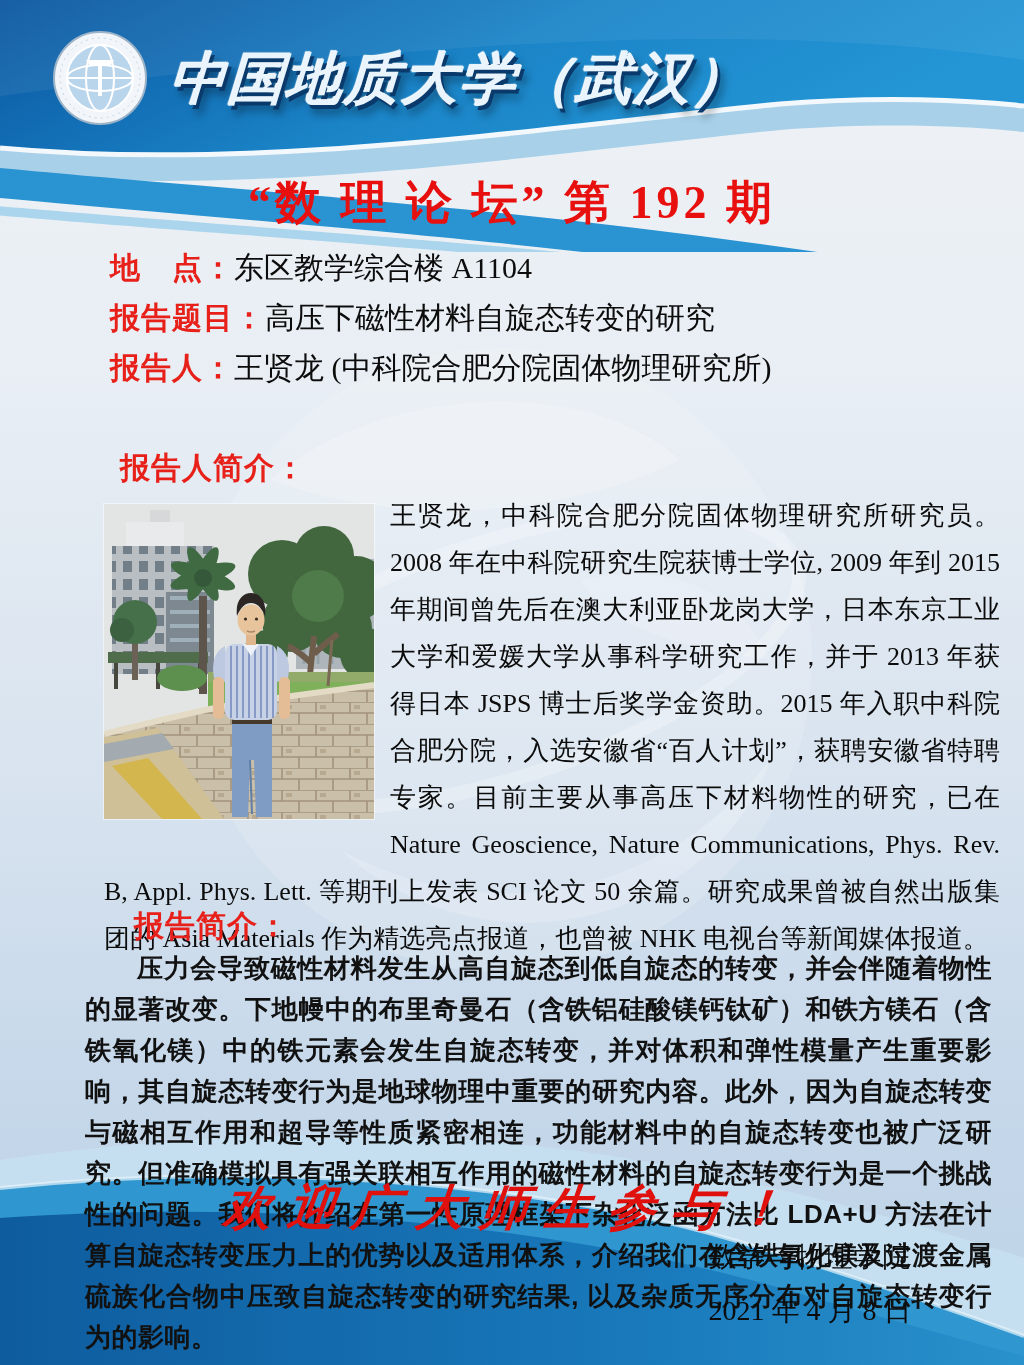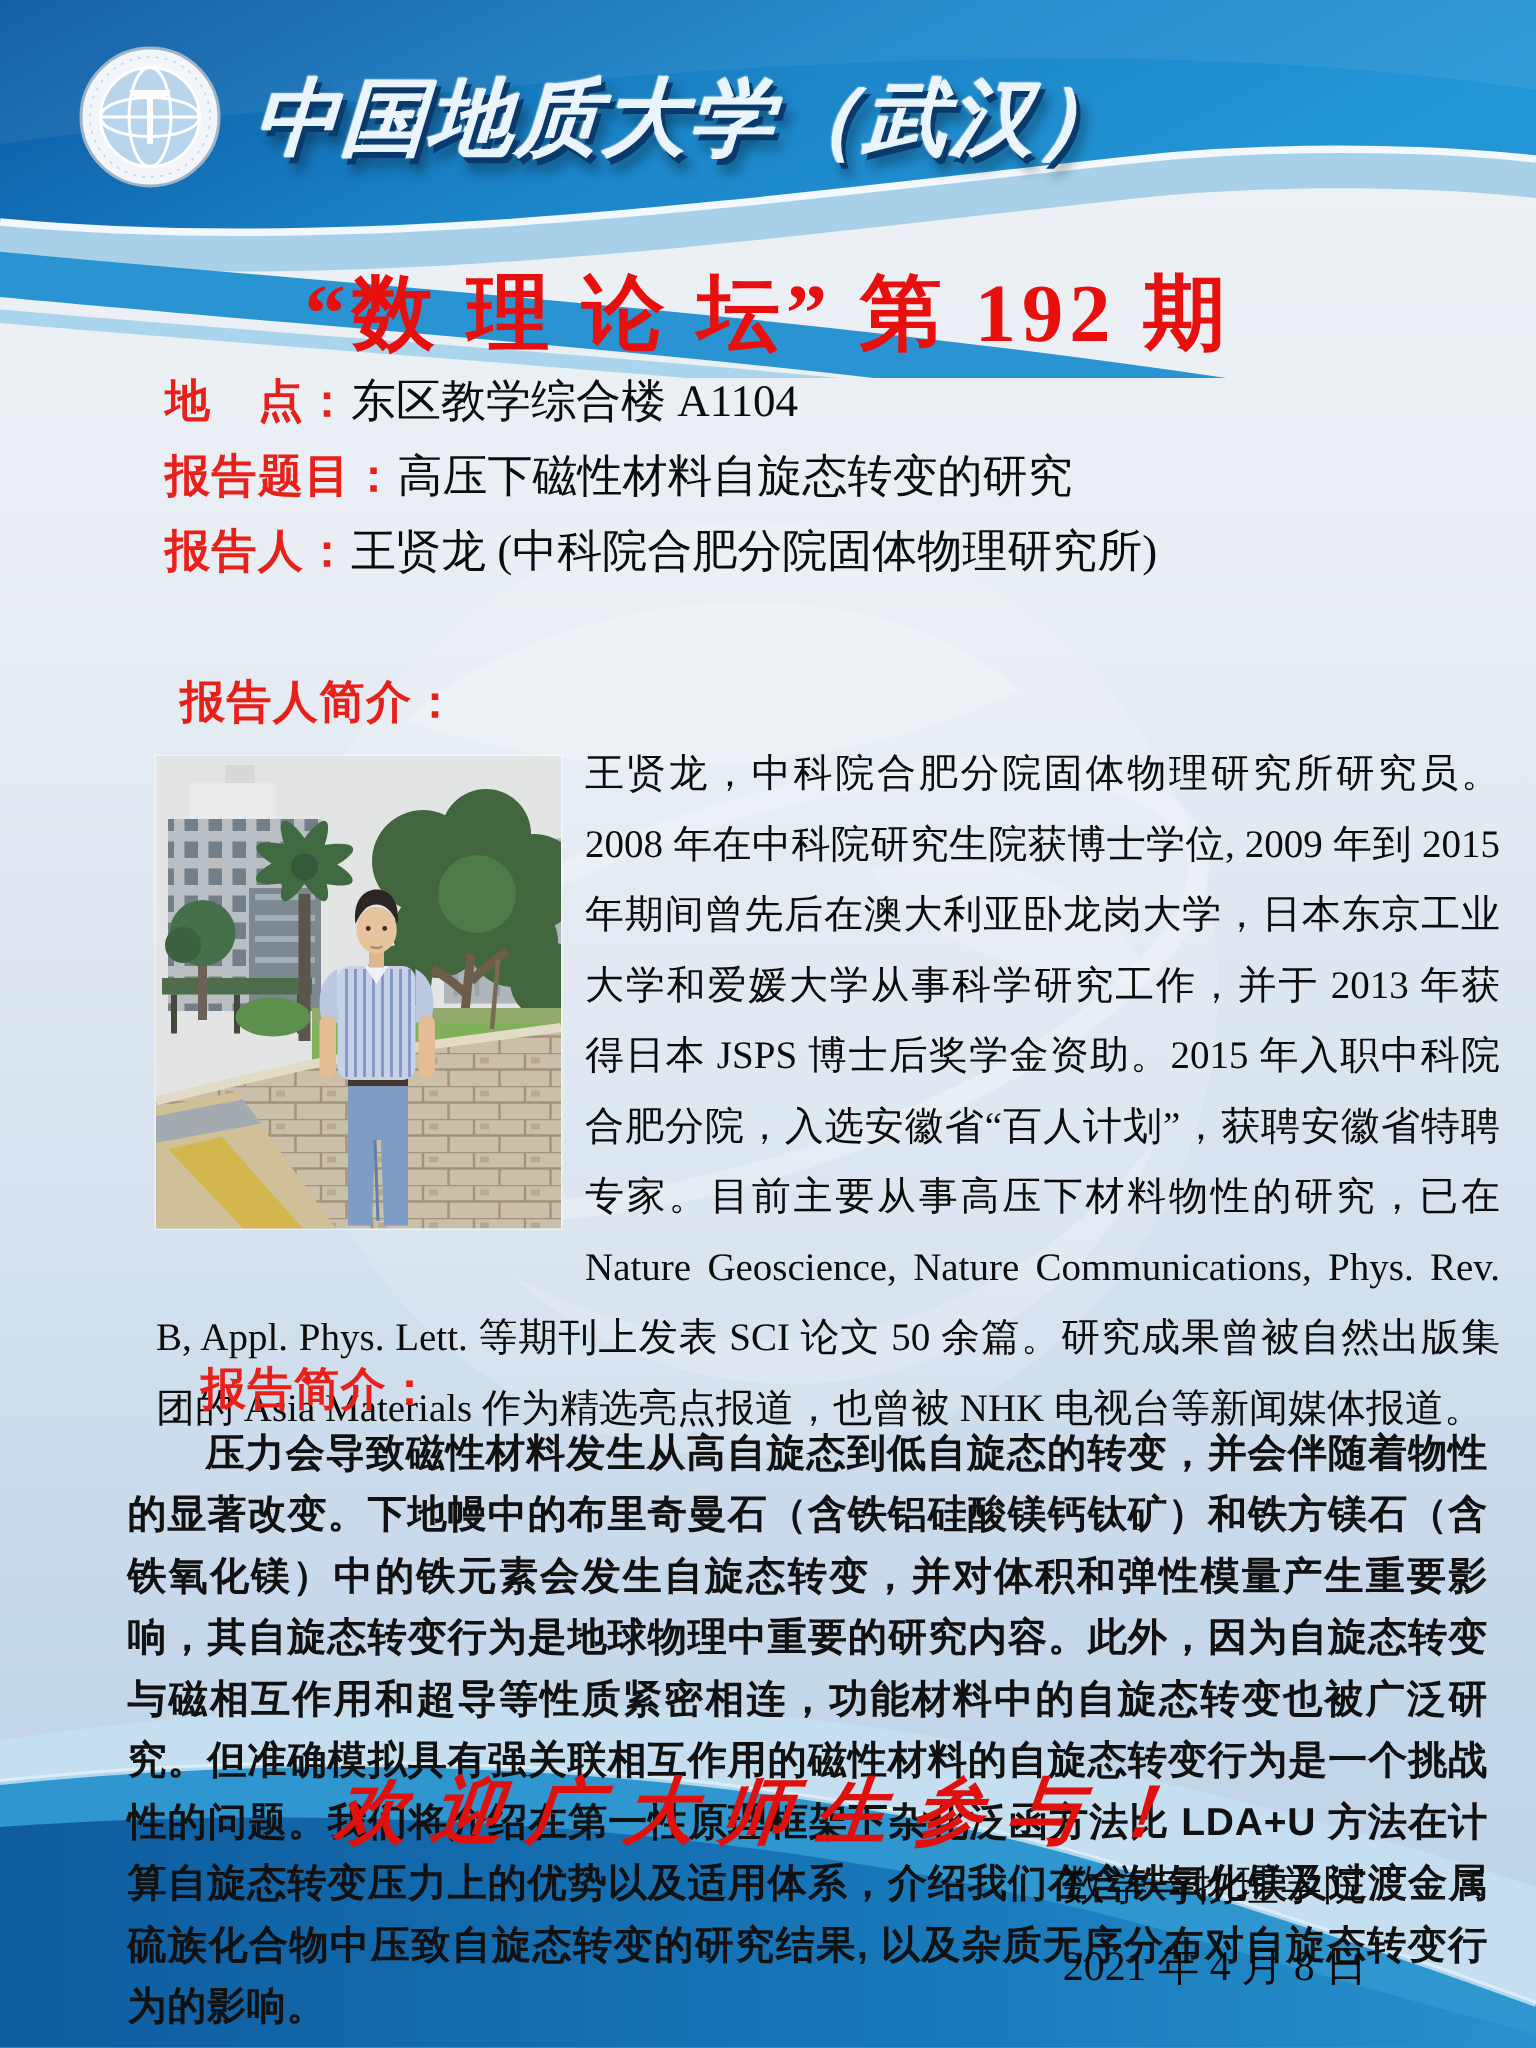--- a/index.html
+++ b/index.html
@@ -19,21 +19,21 @@
     font-style:italic;font-weight:bold;font-size:56px;letter-spacing:2px;
     color:#eaf4fd;
     text-shadow:3px 4px 0 #0a3a6b,-1px -1px 1px #ffffff,6px 9px 8px rgba(0,0,0,.4);
     transform:skewX(-3deg);
     white-space:nowrap;
   }
   .main-title{
     position:absolute;top:172px;left:0;width:100%;z-index:5;
     text-align:center;
     font-family:"Liberation Serif","DejaVu Serif",serif;
-    font-weight:bold;font-size:55px;letter-spacing:4px;
+    font-weight:bold;font-size:46px;letter-spacing:4px;
     color:#e8100e;white-space:nowrap;
   }
   
   .info-block{position:absolute;top:243px;left:110px;right:40px;z-index:5;}
   .info-row{font-size:30px;line-height:50px;white-space:nowrap;}
   .info-label{color:#e8201a;font-weight:bold;letter-spacing:1px;}
   .info-value{color:#0c0c0c;font-family:"Liberation Serif","DejaVu Serif",serif;}
   .section-label{color:#e8201a;font-weight:bold;font-size:30px;letter-spacing:1px;}
   .bio-heading{position:absolute;top:448px;left:120px;z-index:5;}
   

